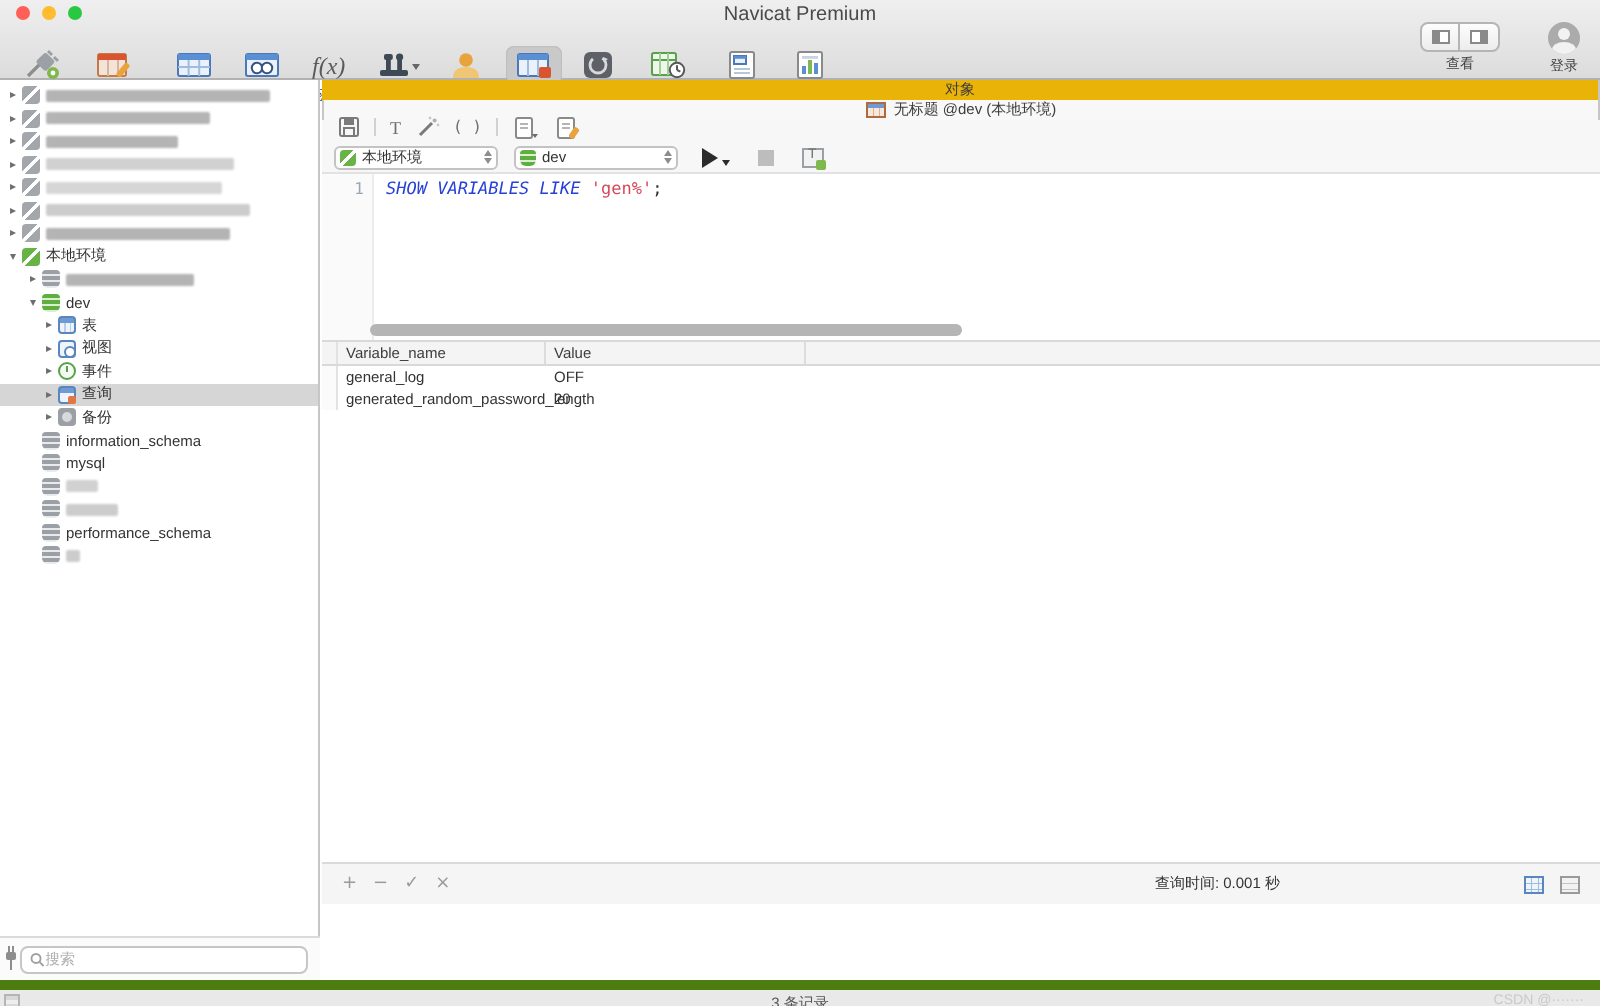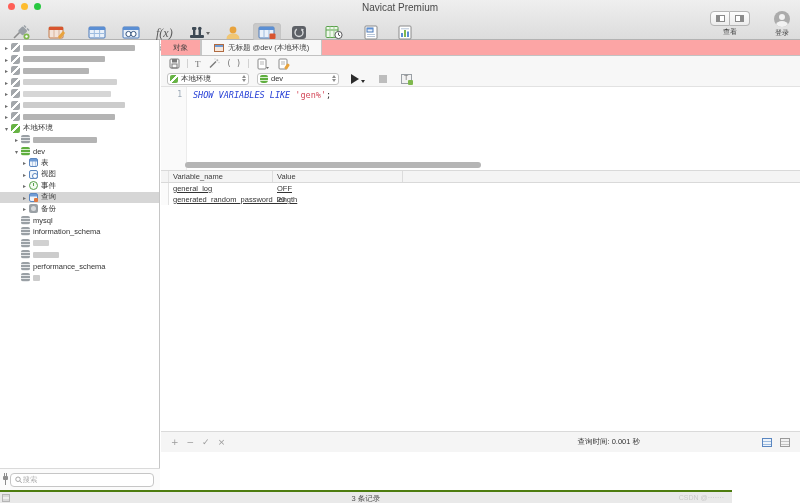--- a/index.html
+++ b/index.html
@@ -67,23 +67,23 @@
   .tico-backup::after { content:""; position:absolute; left:2px; top:2px; width:5px; height:5px; border-radius:50%; background:#d7d9db; }
   
   .side-bottom { position:absolute; left:0; bottom:0; width:160px; height:22px; border-top:1px solid #dadada; background:#fbfbfb; display:flex; align-items:center; }
   .plug-ic { width:10px; display:flex; justify-content:center; }
   .search-box { flex:1; height:14px; margin-right:6px; border:1px solid #c6c6c6; border-radius:4px; background:#fff; display:flex; align-items:center; padding:0 4px; }
   .search-box input { border:none; outline:none; width:100%; font-size:7.5px; color:#333; background:transparent; font-family:"Liberation Sans",sans-serif; }
   .search-box input::placeholder { color:#b0b0b0; }
 
   
   .main { position:absolute; left:161px; top:40px; width:639px; height:450px; background:#fff; }
-  .tabbar { height:16px; background:#fca5a5; border-bottom:1px solid #c2c2c2; display:flex; }
+  .tabbar { height:16px; background:#eab308; border-bottom:1px solid #c2c2c2; display:flex;flex-direction:column; }
   .tab { display:flex; align-items:center; justify-content:center; font-size:7.5px; color:#3d3d3d; padding:0 12px; border-right:1px solid #c6c6c6; }
-  .tab.active { background:#f8f8f8; border-right:1px solid #c6c6c6; border-left:1px solid #c6c6c6;justify-content:flex-end; }
+  .tab.active { background:#f8f8f8; border-right:1px solid #c6c6c6; border-left:1px solid #c6c6c6; }
   .tab .tabico { width:10px; height:8px; margin-right:4px; border:1px solid #b06a40;
      background:linear-gradient(#6f9bd4,#6f9bd4) top/100% 2px no-repeat,
        repeating-linear-gradient(to right, transparent 0 2.5px, #e0b090 2.5px 3px), #f7e8dc; }
   
   .qtoolbar { height:15px; background:#f7f7f7; display:flex; align-items:center; padding-left:8px; gap:7px; }
   .qt-sep { width:1px; height:9px; background:#d2d2d2; }
   .qt-btn { display:flex; align-items:center; color:#6e6e6e; }
   .qt-T { font-size:9px; font-family:"Liberation Serif",serif; color:#707070; }
   .qt-paren { font-size:8px; color:#707070; font-family:"DejaVu Sans Mono",monospace; }
   
@@ -113,37 +113,37 @@
   .rtabs { height:17px; background:#f7f7f7; display:flex; align-items:center; justify-content:center; gap:10px; }
   .rtab { font-size:7.5px; color:#444; padding:1px 5px; border-radius:3px; }
   .rtab.active { background:#3e7bf4; color:#fff; }
   
   .grid { height:282px; background:#fff; border-top:1px solid #d9d9d9; position:relative; }
   .ghead { height:12px; background:#f4f4f4; border-bottom:1px solid #d9d9d9; display:flex; font-size:7.5px; color:#3c3c3c; }
   .gmark { width:8px; border-right:1px solid #e2e2e2; background:#f4f4f4; flex:none; }
   .gc-name { width:104px; padding:1px 0 0 4px; border-right:1px solid #dcdcdc; flex:none; }
   .gc-value { width:130px; padding:1px 0 0 4px; border-right:1px solid #dcdcdc; flex:none; }
   .gc-rest { flex:1; }
-  .grow { height:11px; display:flex; font-size:7.5px; color:#333;text-decoration:underline; }
+  .grow { height:11px; display:flex; font-size:7.5px; color:#333; }
   .grow .gmark { background:#fbfbfb; }
   .grow .gc-name, .grow .gc-value { border-right:none; white-space:nowrap; overflow:visible; }
   
   .rtoolbar { position:absolute; left:0; bottom:0; width:100%; height:21px; background:#f5f5f5; border-top:1px solid #dadada; display:flex; align-items:center; font-size:7.5px; }
   .rt-icons { display:flex; gap:8px; margin-left:10px; color:#9b9b9b; font-size:9px; font-family:"DejaVu Sans",sans-serif; }
   .rt-center { position:absolute; left:0; width:100%; text-align:center; color:#333; }
   .rt-time { position:absolute; right:160px; color:#333; }
   .rt-views { position:absolute; right:10px; display:flex; gap:8px; }
   .view-glyph { width:10px; height:9px; border:1px solid #5a86c0; background:
       repeating-linear-gradient(to right, transparent 0 2.6px, #9dbce0 2.6px 3.2px),
       repeating-linear-gradient(to bottom, transparent 0 2.4px, #9dbce0 2.4px 3px), #eef4fb; }
   .view-glyph.gray { border-color:#9a9a9a; background:
       repeating-linear-gradient(to bottom, transparent 0 2.4px, #c4c4c4 2.4px 3px), #f2f2f2; }
 
   
-  .statusbar { position:absolute; left:0; top:490px; width:732px; height:13px; background:#e9e9e9; border-top:2px solid #4d7c0f; }
+  .statusbar { position:absolute; left:0; top:490px; width:800px; height:13px; background:#e9e9e9; border-top:5px solid #4d7c0f; }
   .grip { position:absolute; left:2px; top:2px; width:8px; height:8px; border:1px solid #b5b5b5; background:repeating-linear-gradient(to bottom,#d9d9d9 0 2px,#eee 2px 4px); }
   .records { position:absolute; left:0; width:100%; text-align:center; top:2px; font-size:7.5px; color:#555; }
   .watermark { position:absolute; right:8px; top:2px; font-size:7px; color:#c9c9c9; filter:blur(.3px); }
 
   svg { display:block; }
 </style>
 </head>
 <body>
 
 <div class="window">
@@ -389,26 +389,26 @@
           <span class="tlabel">查询</span>
         </div>
       <div class="trow lv3">
           <span class="tw">▸</span>
           <span class="tico tico-backup"></span>
           <span class="tlabel">备份</span>
         </div>
       <div class="trow lv2">
           <span class="tw"></span>
           <span class="tico tico-db"></span>
+          <span class="tlabel">information_schema</span>
+        </div>
+      <div class="trow lv2">
+          <span class="tw"></span>
+          <span class="tico tico-db"></span>
           <span class="tlabel">mysql</span>
-        </div>
-      <div class="trow lv2">
-          <span class="tw"></span>
-          <span class="tico tico-db"></span>
-          <span class="tlabel">information_schema</span>
         </div>
       <div class="trow lv2">
           <span class="tw"></span>
           <span class="tico tico-db"></span>
           <span class="redbar" style="width:16px;opacity:.45"></span>
         </div>
       <div class="trow lv2">
           <span class="tw"></span>
           <span class="tico tico-db"></span>
           <span class="redbar" style="width:26px;opacity:.5"></span>

